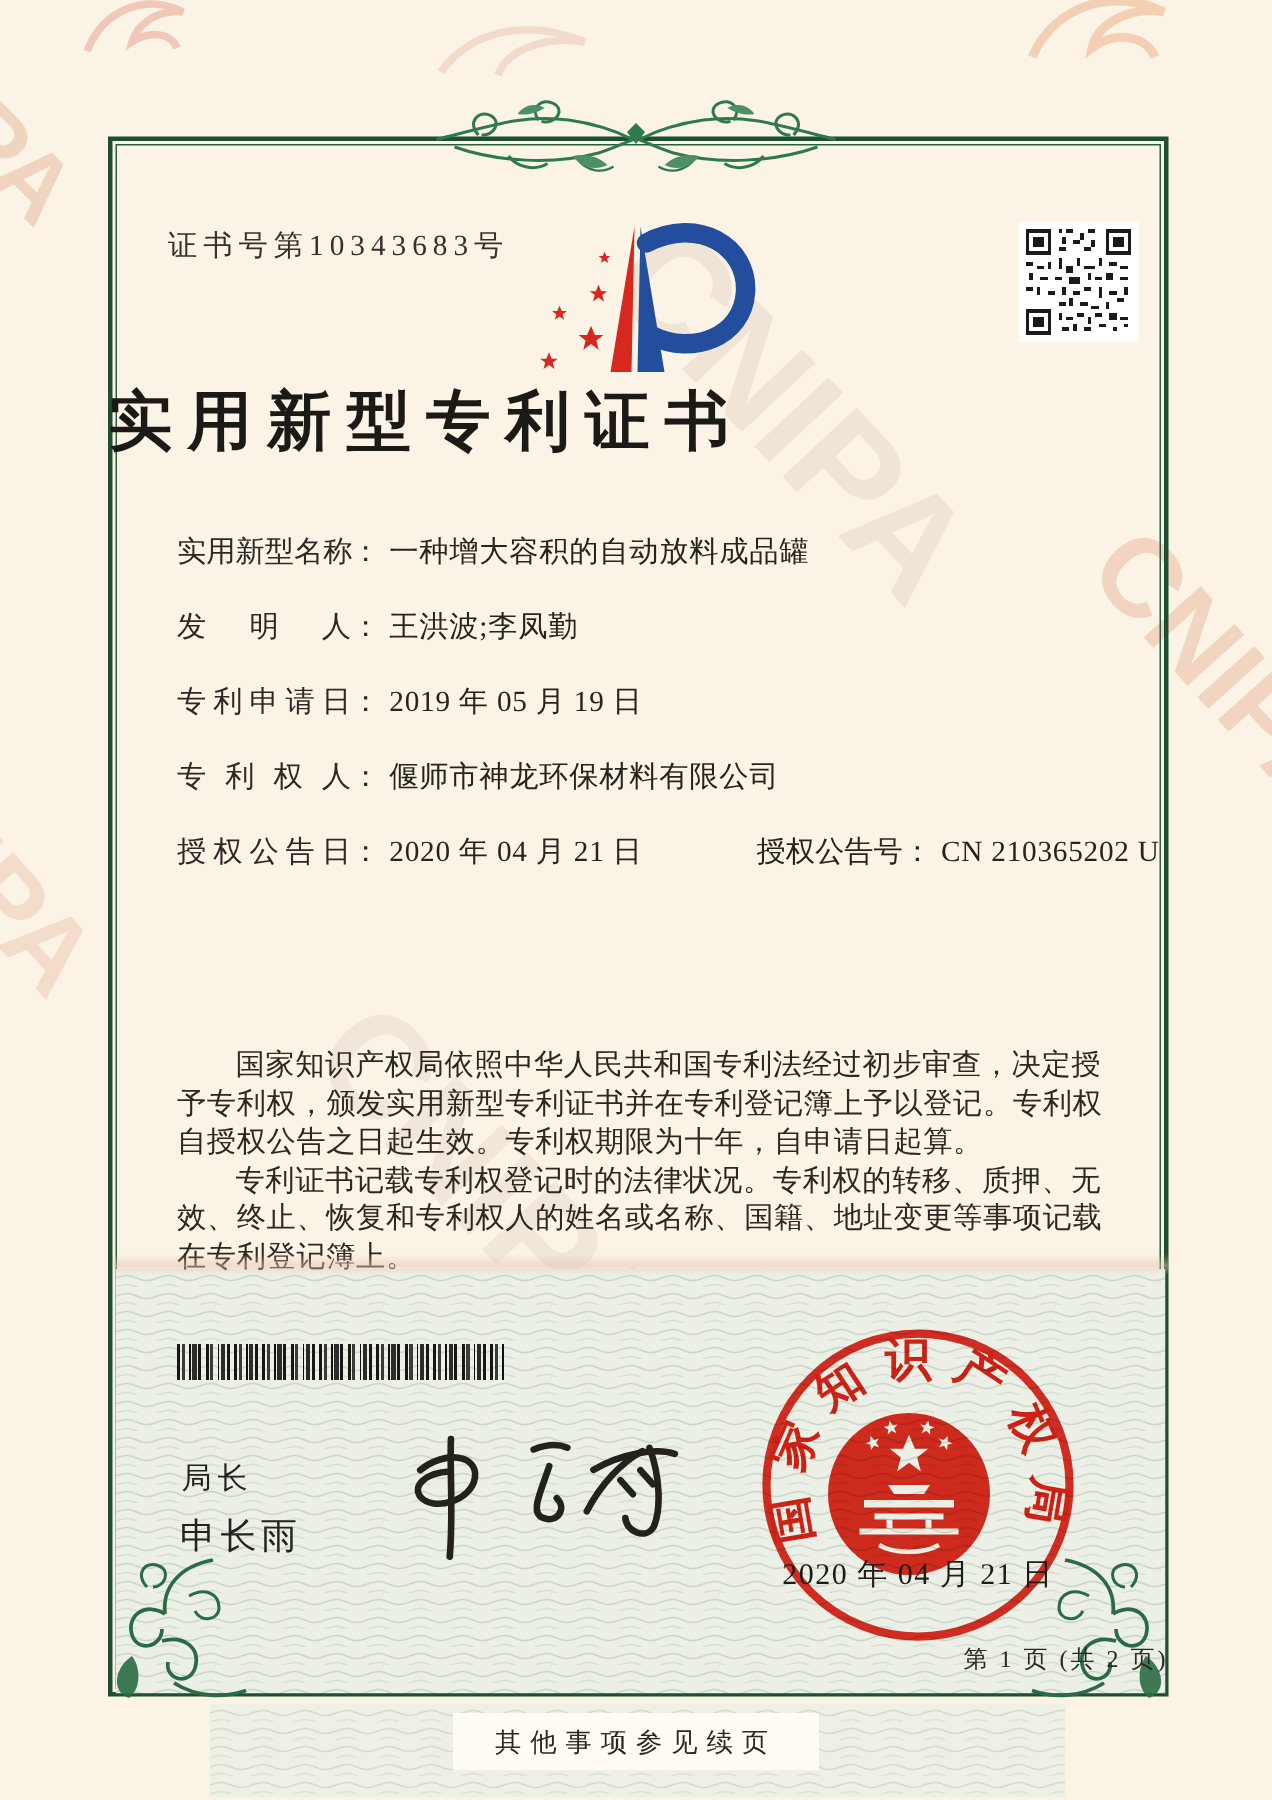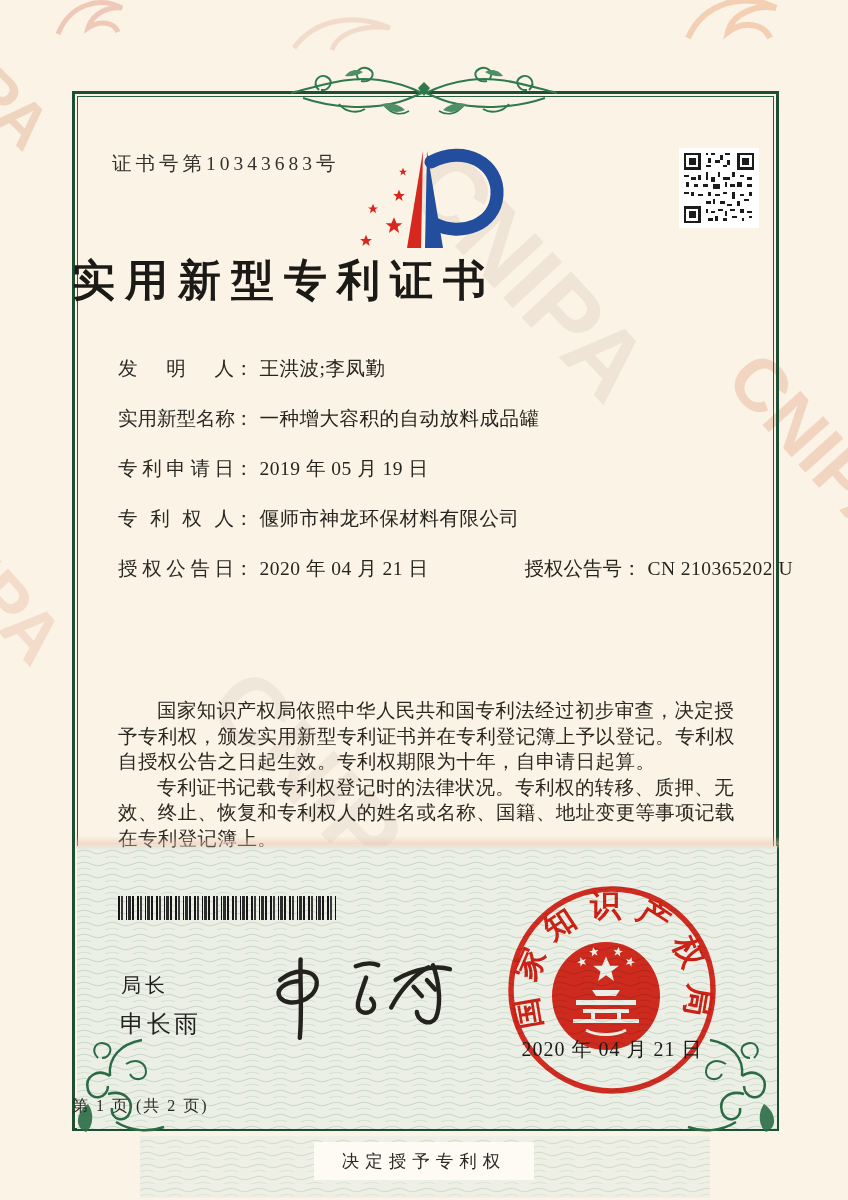--- a/index.html
+++ b/index.html
@@ -25,39 +25,39 @@
   .certno{position:absolute;left:112px;top:150px;font-size:19.5px;letter-spacing:4px;color:#33312c;}
   .title{position:absolute;left:72px;top:252px;width:723px;
          font-size:43px;font-weight:bold;letter-spacing:10px;color:#1b1a17;}
   
   .fields{position:absolute;left:118px;top:356px;width:640px;font-size:19.5px;}
   .frow{height:50px;line-height:25px;white-space:nowrap;}
   .flabel{display:inline-block;width:116px;text-align:justify;text-align-last:justify;
           vertical-align:top;color:#2b2925;}
   .fcolon{display:inline-block;margin-right:6px;color:#2b2925;}
   .fvalue{color:#26241f;letter-spacing:.5px;}
-  .grant2{margin-left:96px;}
+  .grant2{margin-left:76px;}
   
   .paras{position:absolute;left:118px;top:698px;width:618px;font-size:19.5px;
          line-height:25.5px;color:#2b2822;}
   .paras p{margin:0;text-indent:2em;letter-spacing:.4px;}
   
   .blend{position:absolute;left:76px;top:836px;width:703px;height:14px;
          background:linear-gradient(rgba(236,200,178,0),rgba(231,194,176,.5) 55%,rgba(236,200,178,0));}
   .barcode{position:absolute;left:118px;top:896px;width:218px;height:24px;
     background:repeating-linear-gradient(90deg,
       #161616 0 2px,transparent 2px 3px,#3a3a3a 3px 5px,transparent 5px 8px,
       #101010 8px 9px,transparent 9px 10px,#2b2b2b 10px 13px,transparent 13px 14px,
       #171717 14px 16px,transparent 16px 19px);}
   .signer-title{position:absolute;left:121px;top:972px;font-size:20px;letter-spacing:4px;color:#23221e;}
   .signer-name{position:absolute;left:120px;top:1008px;font-size:24px;letter-spacing:3px;color:#23221e;}
   .seal{position:absolute;left:502px;top:880px;mix-blend-mode:multiply;}
   .seal-date{position:absolute;left:512px;top:1036px;width:200px;text-align:center;
              font-size:20px;letter-spacing:1px;color:#1d1b18;}
-  .pagenote{position:absolute;left:72px;top:1096px;width:707px;text-align:left;
+  .pagenote{position:absolute;left:72px;top:1096px;width:707px;text-align:right;
             font-size:16px;letter-spacing:2px;color:#2b2925;}
   .cont-wrap{position:absolute;left:0;top:1142px;width:848px;text-align:center;}
   .cont{display:inline-block;background:#fdfbf4;padding:7px 28px;font-size:17.5px;
         letter-spacing:6px;color:#2b2822;}
 </style>
 </head>
 <body>
 
 <div class="page">
 
@@ -212,24 +212,24 @@
         <rect x="22" y="28" width="2" height="1"></rect>
         <rect x="26" y="29" width="1" height="1"></rect>
       <rect x="29" y="28" width="1" height="1"></rect>
     </g>
   </svg>
 
   <div class="title">实用新型专利证书</div>
 
   <div class="fields">
     <div class="frow">
+      <span class="flabel">实用新型名称</span><span class="fcolon">：</span><span class="fvalue">一种增大容积的自动放料成品罐</span>
+    </div>
+    <div class="frow">
       <span class="flabel">发明人</span><span class="fcolon">：</span><span class="fvalue">王洪波;李凤勤</span>
-    </div>
-    <div class="frow">
-      <span class="flabel">实用新型名称</span><span class="fcolon">：</span><span class="fvalue">一种增大容积的自动放料成品罐</span>
     </div>
     <div class="frow">
       <span class="flabel">专利申请日</span><span class="fcolon">：</span><span class="fvalue">2019 年 05 月 19 日</span>
     </div>
     <div class="frow">
       <span class="flabel">专利权人</span><span class="fcolon">：</span><span class="fvalue">偃师市神龙环保材料有限公司</span>
     </div>
     <div class="frow">
       <span class="flabel">授权公告日</span><span class="fcolon">：</span><span class="fvalue">2020 年 04 月 21 日</span><span class="grant2"><span>授权公告号</span><span class="fcolon">：</span><span class="fvalue">CN 210365202 U</span></span>
     </div>
@@ -281,16 +281,16 @@
     <path id="sealArc" d="M40,142 A76,76 0 1 1 180,142" fill="none"></path>
     <text font-size="31" font-weight="bold" fill="#e02418" letter-spacing="13" font-family="'Liberation Serif','DejaVu Serif',serif">
       <textPath href="#sealArc" startOffset="50%" text-anchor="middle">国家知识产权局</textPath>
     </text>
   </svg>
   <div class="seal-date">2020 年 04 月 21 日</div>
 
   <div class="pagenote">第 1 页 (共 2 页)</div>
 
   <div class="cont-wrap">
-    <span class="cont">决定授予专利权</span>
+    <span class="cont">其他事项参见续页</span>
   </div>
 
 </div>
 
 </body></html>

